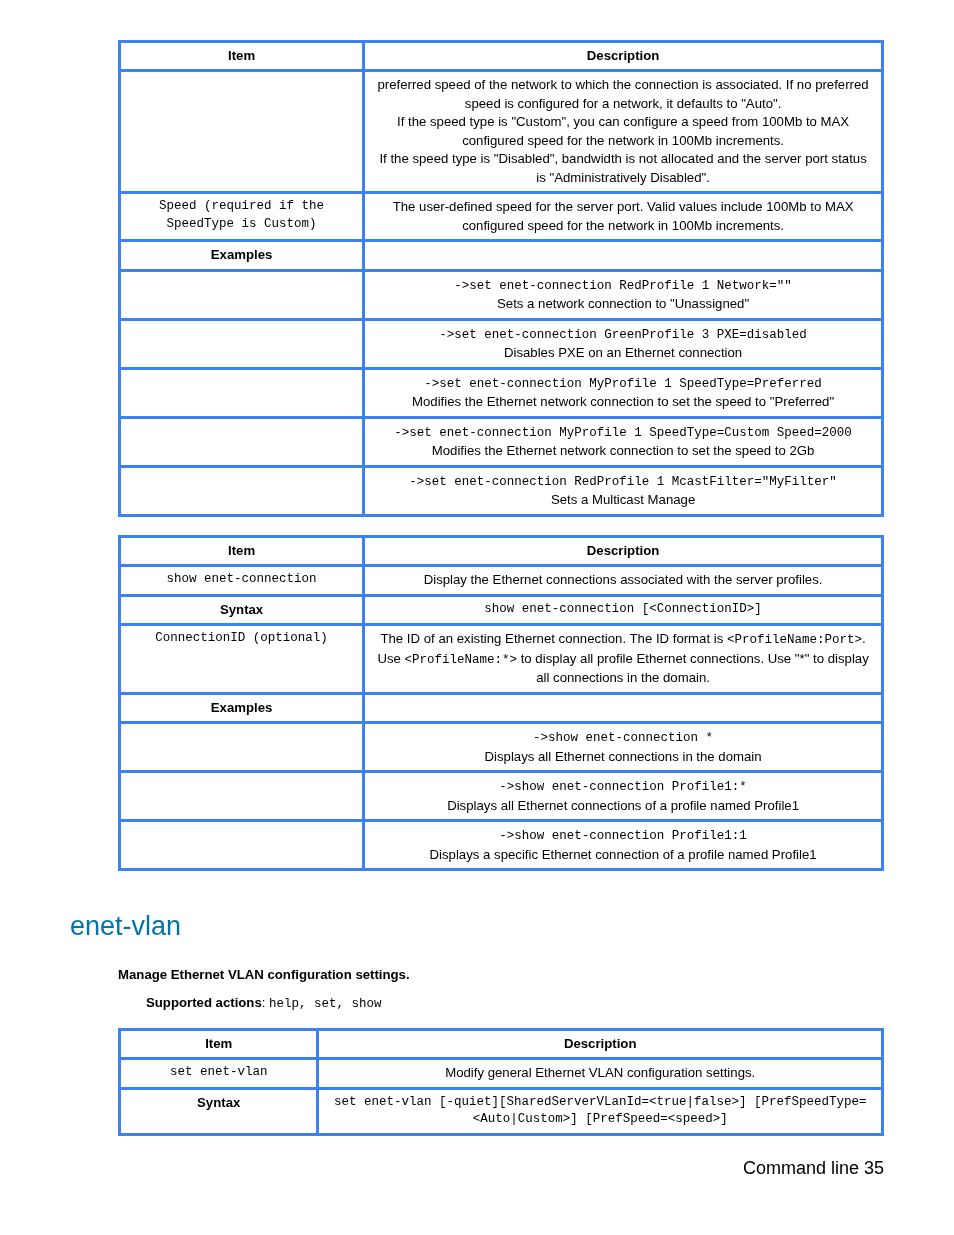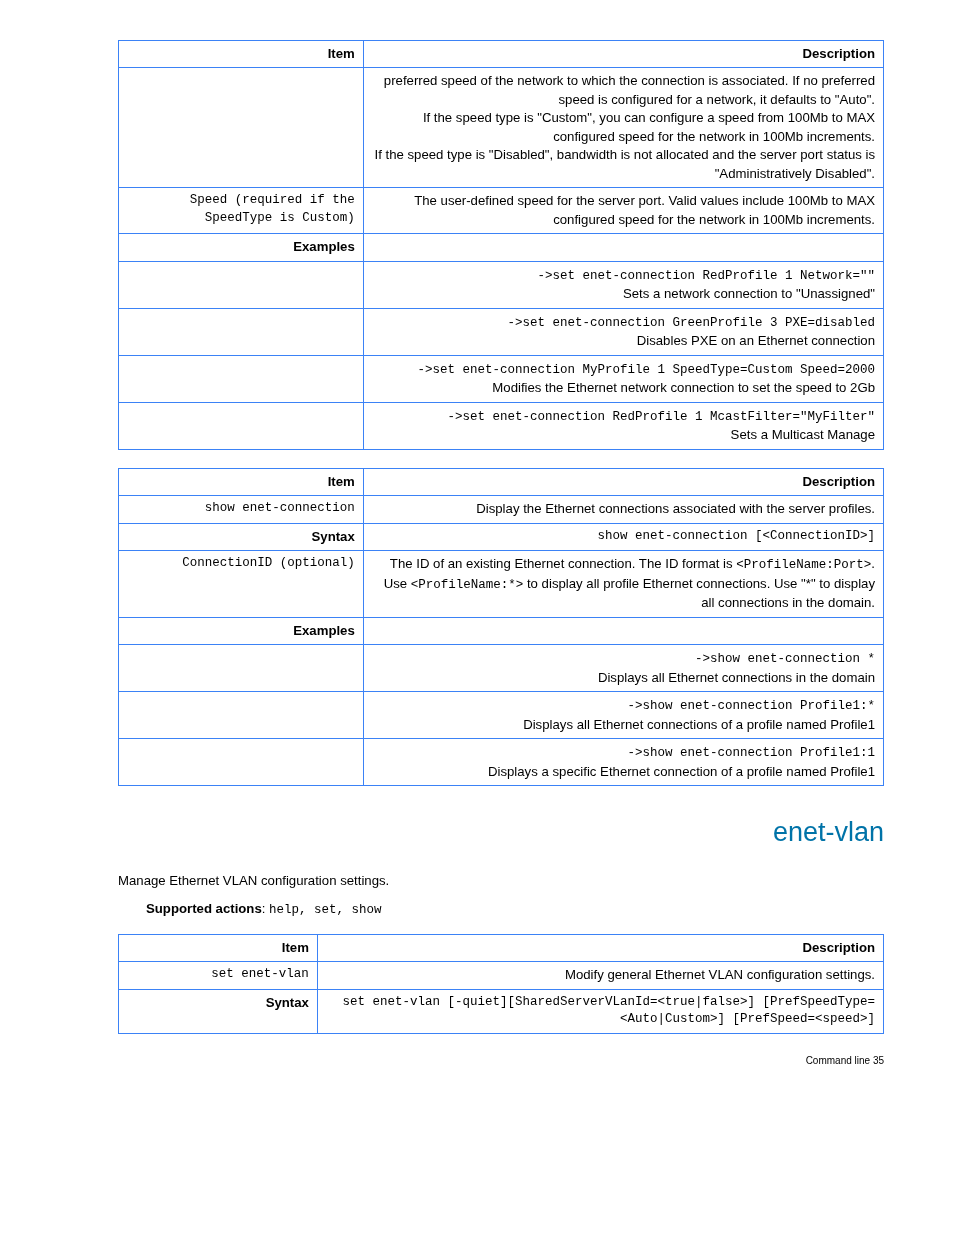--- a/index.html
+++ b/index.html
@@ -9,46 +9,45 @@
     color: #000;
     font-size: 13.2px;
     line-height: 1.4;
   }
   table {
     border-collapse: collapse;
     width: 100%;
     margin-bottom: 18px;
   }
   td, th {
-    border: 1px solid #3b82f6;
+    border: 3px solid #3b82f6;
     padding: 4px 8px;
     vertical-align: top;
-    text-align: right;
+    text-align: center;
   }
   .header-row td {
     font-weight: bold;
   }
   .col1 { width: 32%; }
   .t3col1 { width: 26%; }
   .mono {
     font-family: "Courier New", monospace;
     font-size: 12.5px;
   }
   h2.section {
     color: #0073a8;
     font-weight: normal;
     font-size: 27px;
-    margin: 28px 0 10px 0;
-    text-align: right;
+    margin: 37px 0 10px 0;
   }
-  .intro { margin: 20px 0 10px 48px; }
+  .intro { margin: 20px 0 10px 48px; font-weight: bold; }
   .supported { margin: 4px 0 14px 76px; }
   .footer {
     text-align: right;
-    font-size: 10px;
+    font-size: 18px;
     margin-top: 20px;
   }
   .narrow { margin-left: 48px; width: calc(100% - 48px); }
 </style>
 </head>
 <body>
 
 <table class="narrow">
   <tbody>
       <tr class="header-row">
@@ -74,20 +73,27 @@
     <td>
       <span class="mono">-&gt;set enet-connection RedProfile 1 Network=""</span><br>
       <span>Sets a network connection to "Unassigned"</span>
     </td>
   </tr>
   <tr>
     <td></td>
     <td>
       <span class="mono">-&gt;set enet-connection GreenProfile 3 PXE=disabled</span><br>
       <span>Disables PXE on an Ethernet connection</span>
+    </td>
+  </tr>
+  <tr>
+    <td></td>
+    <td>
+      <span class="mono">-&gt;set enet-connection MyProfile 1 SpeedType=Preferred</span><br>
+      <span>Modifies the Ethernet network connection to set the speed to "Preferred"</span>
     </td>
   </tr>
   <tr>
     <td></td>
     <td>
       <span class="mono">-&gt;set enet-connection MyProfile 1 SpeedType=Custom Speed=2000</span><br>
       <span>Modifies the Ethernet network connection to set the speed to 2Gb</span>
     </td>
   </tr>
   <tr>

